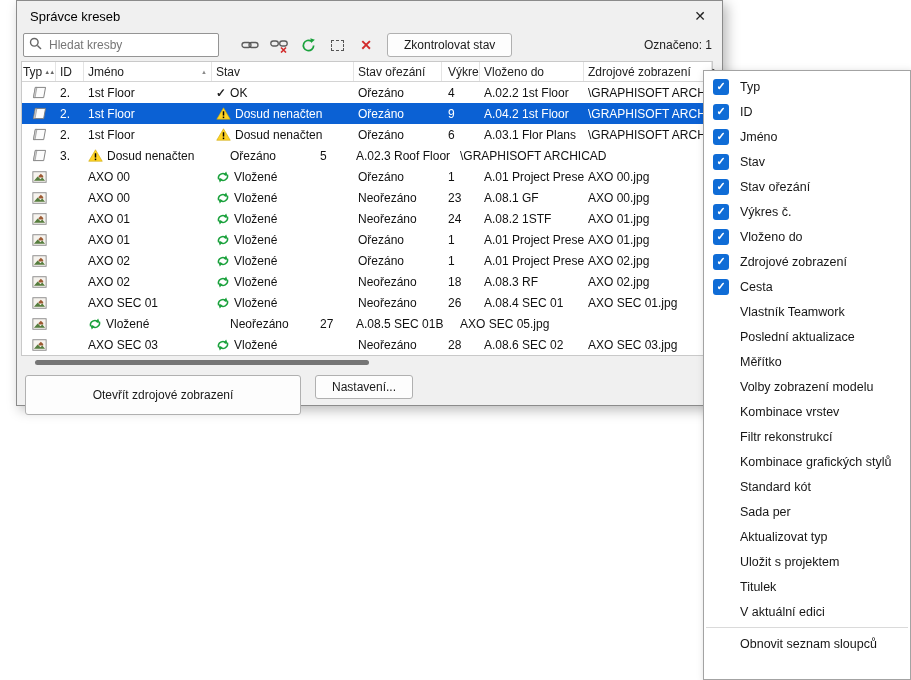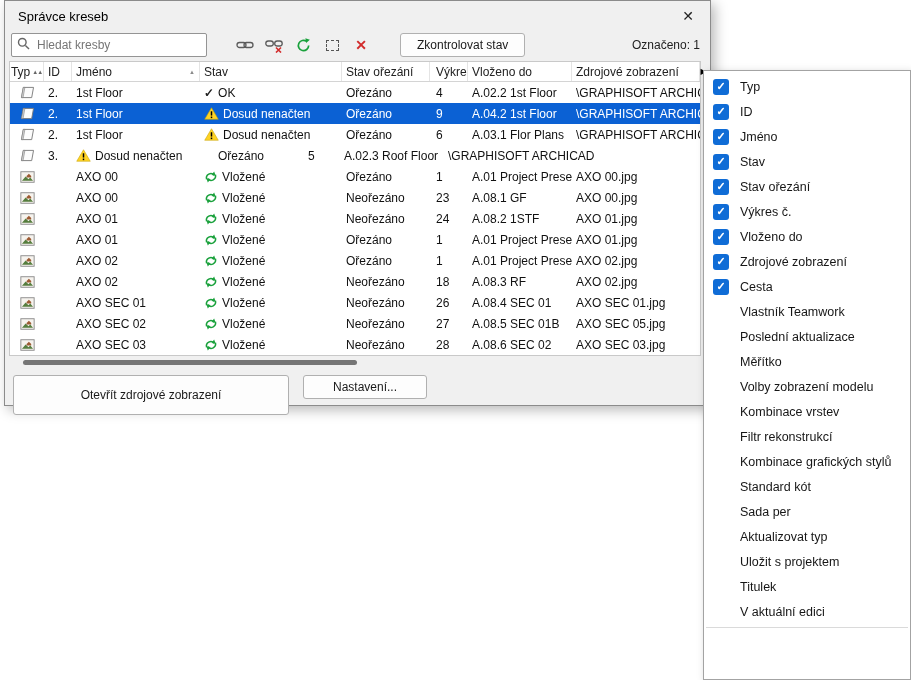--- a/index.html
+++ b/index.html
@@ -5,48 +5,48 @@
   * { box-sizing: border-box; }
   html,body { margin:0; padding:0; }
   body {
     width:911px; height:680px; position:relative; background:#ffffff;
     font-family:"Liberation Sans", sans-serif; font-size:12px; color:#111;
     overflow:hidden;
   }
 
   
   .dialog {
-    position:absolute; left:4px; top:0; width:707px; height:406px;
+    position:absolute; left:16px; top:0; width:707px; height:406px;
     background:#f0f0f0; border:1px solid #8b8b8b;
     box-shadow:4px 4px 12px rgba(0,0,0,.28);
   }
   .titlebar { height:30px; display:flex; align-items:center; padding-left:13px; font-size:13px; color:#000; }
   .close-btn {
     position:absolute; right:0; top:0; width:44px; height:30px;
     display:flex; align-items:center; justify-content:center; font-size:14px; color:#222; cursor:default;
   }
 
   
-  .toolbar { display:flex; align-items:center; height:28px; padding:0 10px 0 6px; gap:16px; }
+  .toolbar { display:flex; align-items:center; height:28px; padding:0 10px 0 6px; gap:9px; }
   .search-box {
     width:196px; height:24px; background:#fff; border:1px solid #949494; border-radius:2px;
     display:flex; align-items:center; padding:0 5px; gap:5px;
   }
   .search-box input { border:none; outline:none; flex:1; min-width:0; font:12px "Liberation Sans",sans-serif; color:#333; background:transparent; }
   .search-box input::placeholder { color:#767676; }
   .tool-icons { display:flex; gap:5px; margin-left:10px; }
   .tool-btn { width:24px; height:22px; display:flex; align-items:center; justify-content:center; }
   .marquee-shape { width:13px; height:11px; border:1px dashed #555; }
   .x-red { color:#d22b2b; font-weight:bold; font-size:14px; line-height:1; }
   .btn {
     background:#fdfdfd; border:1px solid #b0b0b0; border-radius:3px;
     font:12px "Liberation Sans",sans-serif; color:#1a1a1a;
     display:flex; align-items:center; justify-content:center;
   }
-  .check-status { height:24px; padding:0 16px; margin-left:11px; }
+  .check-status { height:24px; padding:0 16px; margin-left:0; }
   .sel-count { margin-left:auto; color:#222; }
 
   
   .table { position:absolute; left:4px; top:60px; width:692px; background:#fff; border:1px solid #c9c9c9; }
   .thead { display:flex; height:20px; border-bottom:1px solid #d4d4d4; background:#fff; }
   .th {
     display:flex; align-items:center; padding-left:4px; height:100%;
     border-right:1px solid #e4e4e4; overflow:hidden; white-space:nowrap; color:#222;
   }
   .sort-pair { font-size:6px; color:#666; margin-left:2px; letter-spacing:-1px; }
@@ -77,21 +77,21 @@
     position:absolute; left:692px; top:61px; width:13px; height:19px;
     display:flex; align-items:center; justify-content:center; font-size:8px; color:#000;
   }
 
   
   .hscroll { position:absolute; left:4px; top:356px; width:692px; height:10px; background:#f0f0f0; }
   .hscroll .thumb { position:absolute; left:14px; top:3px; width:334px; height:5px; background:#757575; border-radius:3px; }
 
   
   .open-src { position:absolute; left:8px; top:374px; width:276px; height:40px; }
-  .settings { position:absolute; left:298px; top:374px; width:124px; height:24px; }
+  .settings { position:absolute; left:298px; top:374px; width:98px; height:24px; }
 
   
   .menu {
     position:absolute; left:703px; top:70px; width:208px; height:610px;
     background:#fff; border:1px solid #a3a3a3; box-shadow:3px 3px 9px rgba(0,0,0,.22);
     padding-top:3px;
   }
   .menu-item { height:25px; display:flex; align-items:center; gap:11px; padding-left:9px; font-size:12.5px; color:#161616; }
   .mcheck {
     width:16px; height:16px; border-radius:3px; background:#0f6cd6;
@@ -507,21 +507,20 @@
 
       <span class="ticon image">
         <svg width="15" height="12" viewBox="0 0 16 13">
                 <rect x="0.8" y="0.8" width="14.4" height="11.4" fill="#f6f3ee" stroke="#8a8a8a" stroke-width="1"></rect>
                 <path d="M7 7 L7 5.5 L9.5 3 L12 5.5 L12 7 Z" fill="#9c5a33"></path>
                 <path d="M2 10.5 L6 6 L9 9 L11 7 L14 10.5 Z" fill="#567d3e"></path>
               </svg>
       </span>
     </div>
     <div class="cell c-id"></div>
-    <div class="cell c-name">AXO SEC 02</div>
     <div class="cell c-status">
 
       <span class="sicon s-upd">
         <svg width="14" height="14" viewBox="0 0 16 16">
                 <path d="M3 10.5 a5 5 0 0 1 8.6 -4.6" fill="none" stroke="#1aa13c" stroke-width="1.8"></path>
                 <polygon points="11.6,1.6 13.4,6.6 8.6,5.8" fill="#1aa13c"></polygon>
                 <path d="M13 5.5 a5 5 0 0 1 -8.6 4.6" fill="none" stroke="#1aa13c" stroke-width="1.8"></path>
                 <polygon points="4.4,14.4 2.6,9.4 7.4,10.2" fill="#1aa13c"></polygon>
               </svg>
       </span>
@@ -658,13 +657,17 @@
   </div>
     <div class="menu-item">
     <span class="mcheck">✓</span>
     <span class="mlabel">Titulek</span>
   </div>
     <div class="menu-item">
     <span class="mcheck">✓</span>
     <span class="mlabel">V aktuální edici</span>
   </div>
     <div class="menu-sep"></div>
+    <div class="menu-item">
+    <span class="mcheck">✓</span>
+    <span class="mlabel">Obnovit seznam sloupců</span>
+  </div>
   </div>
 
 </body></html>

